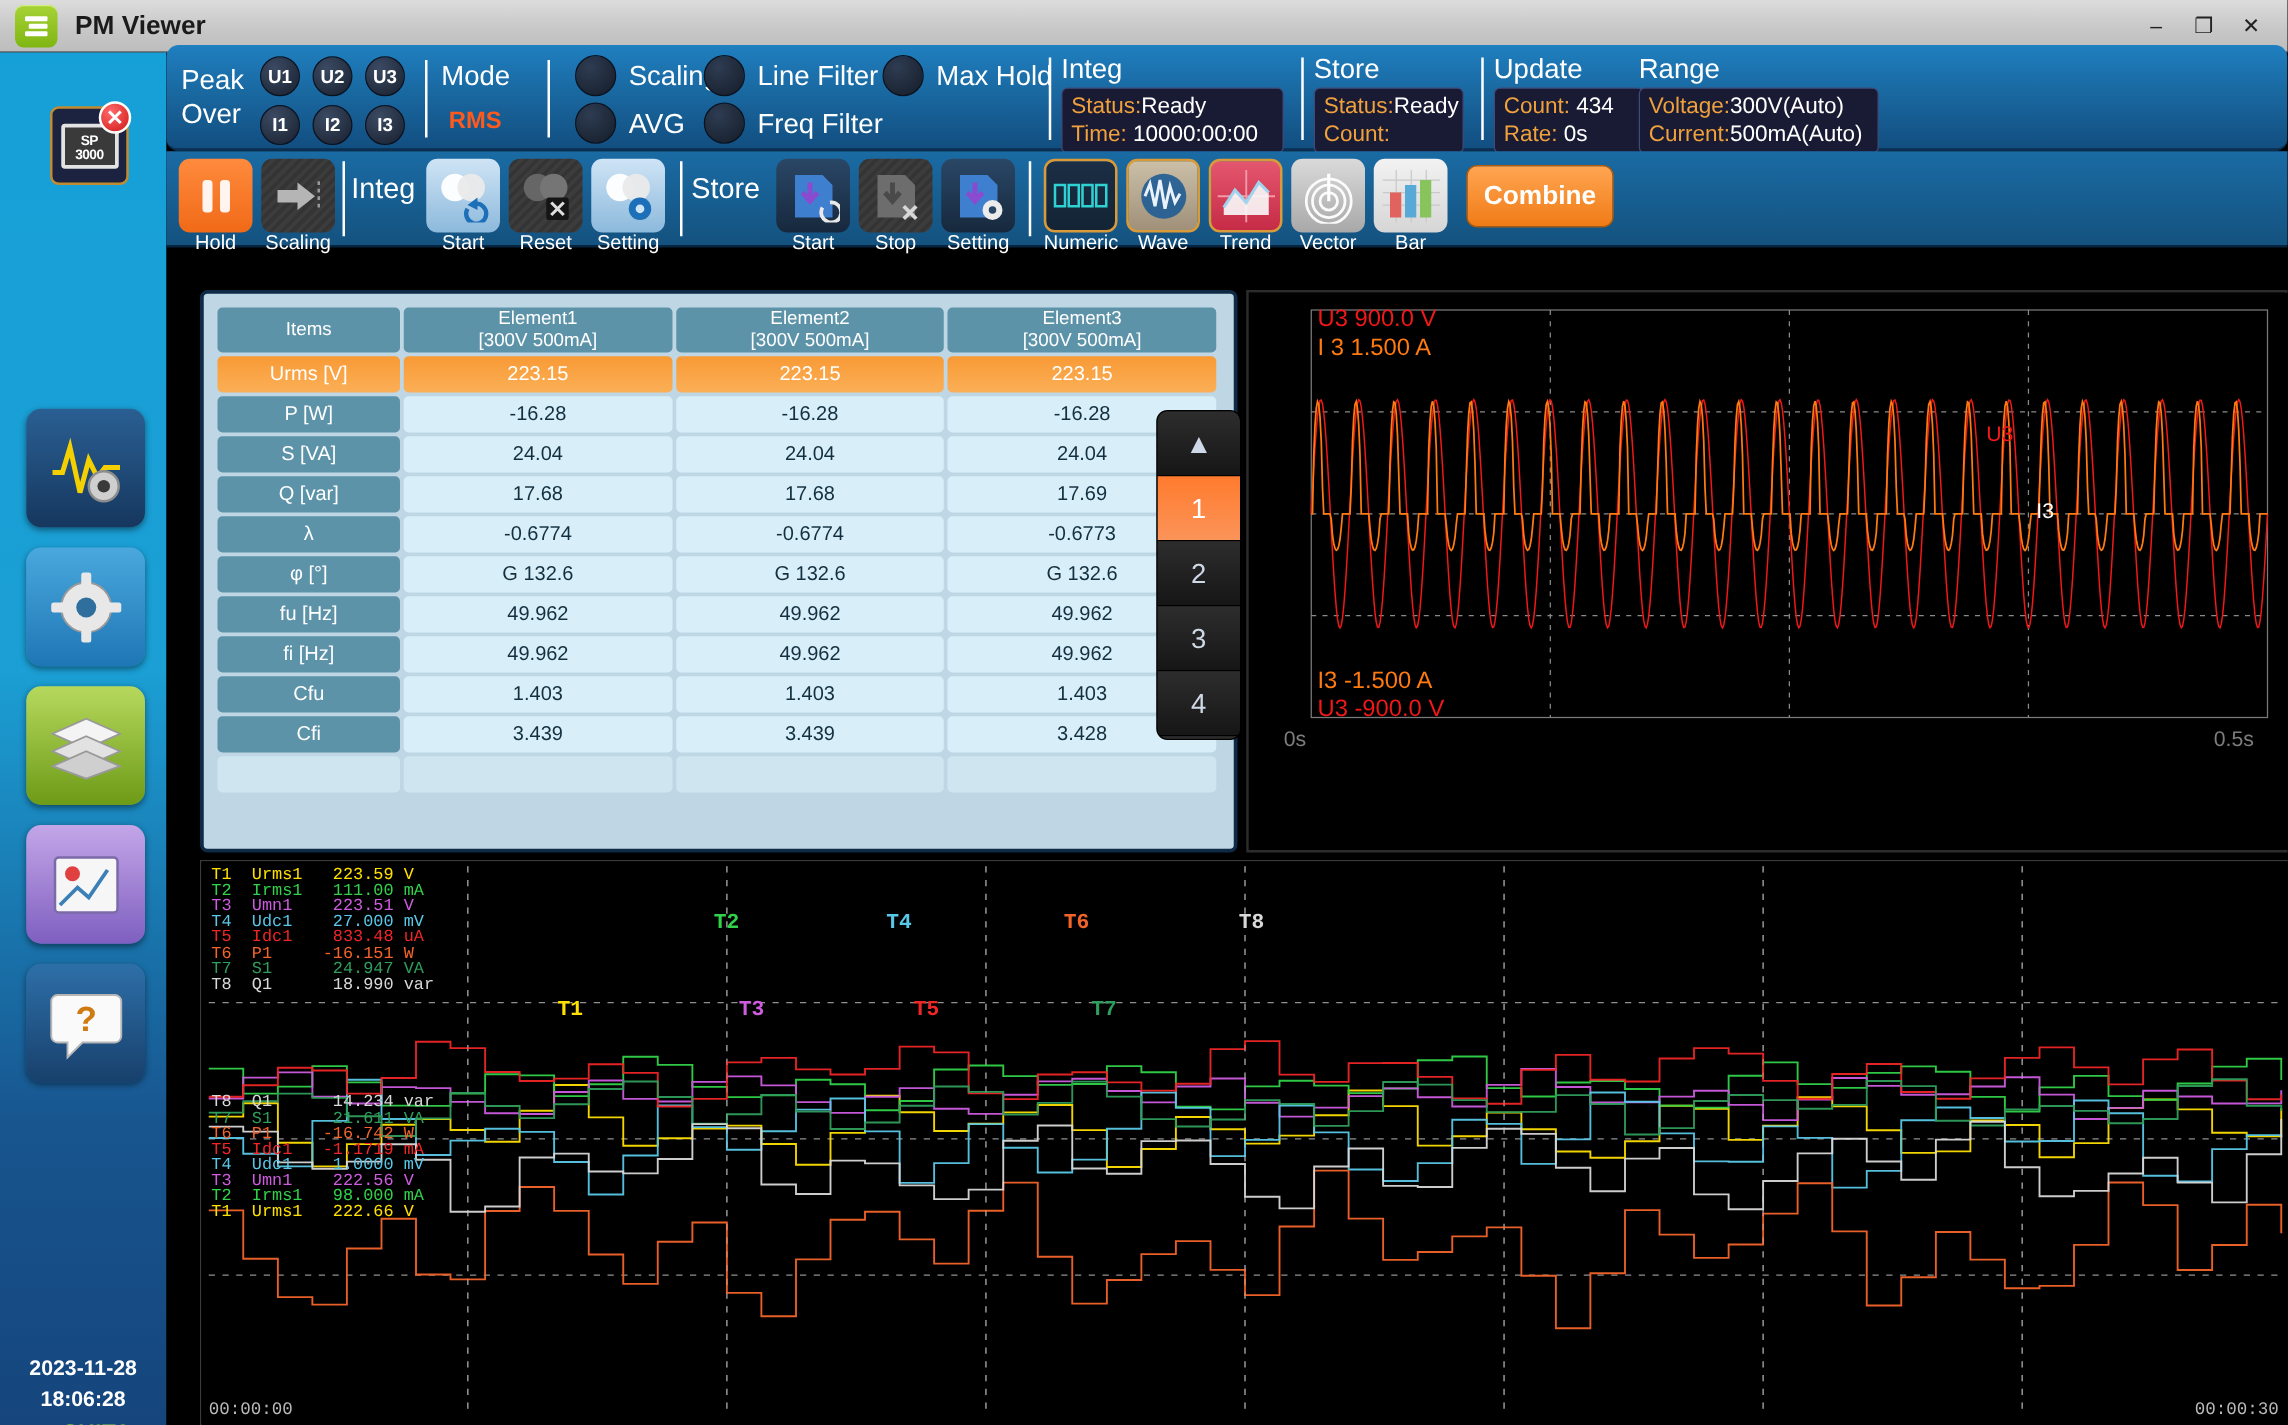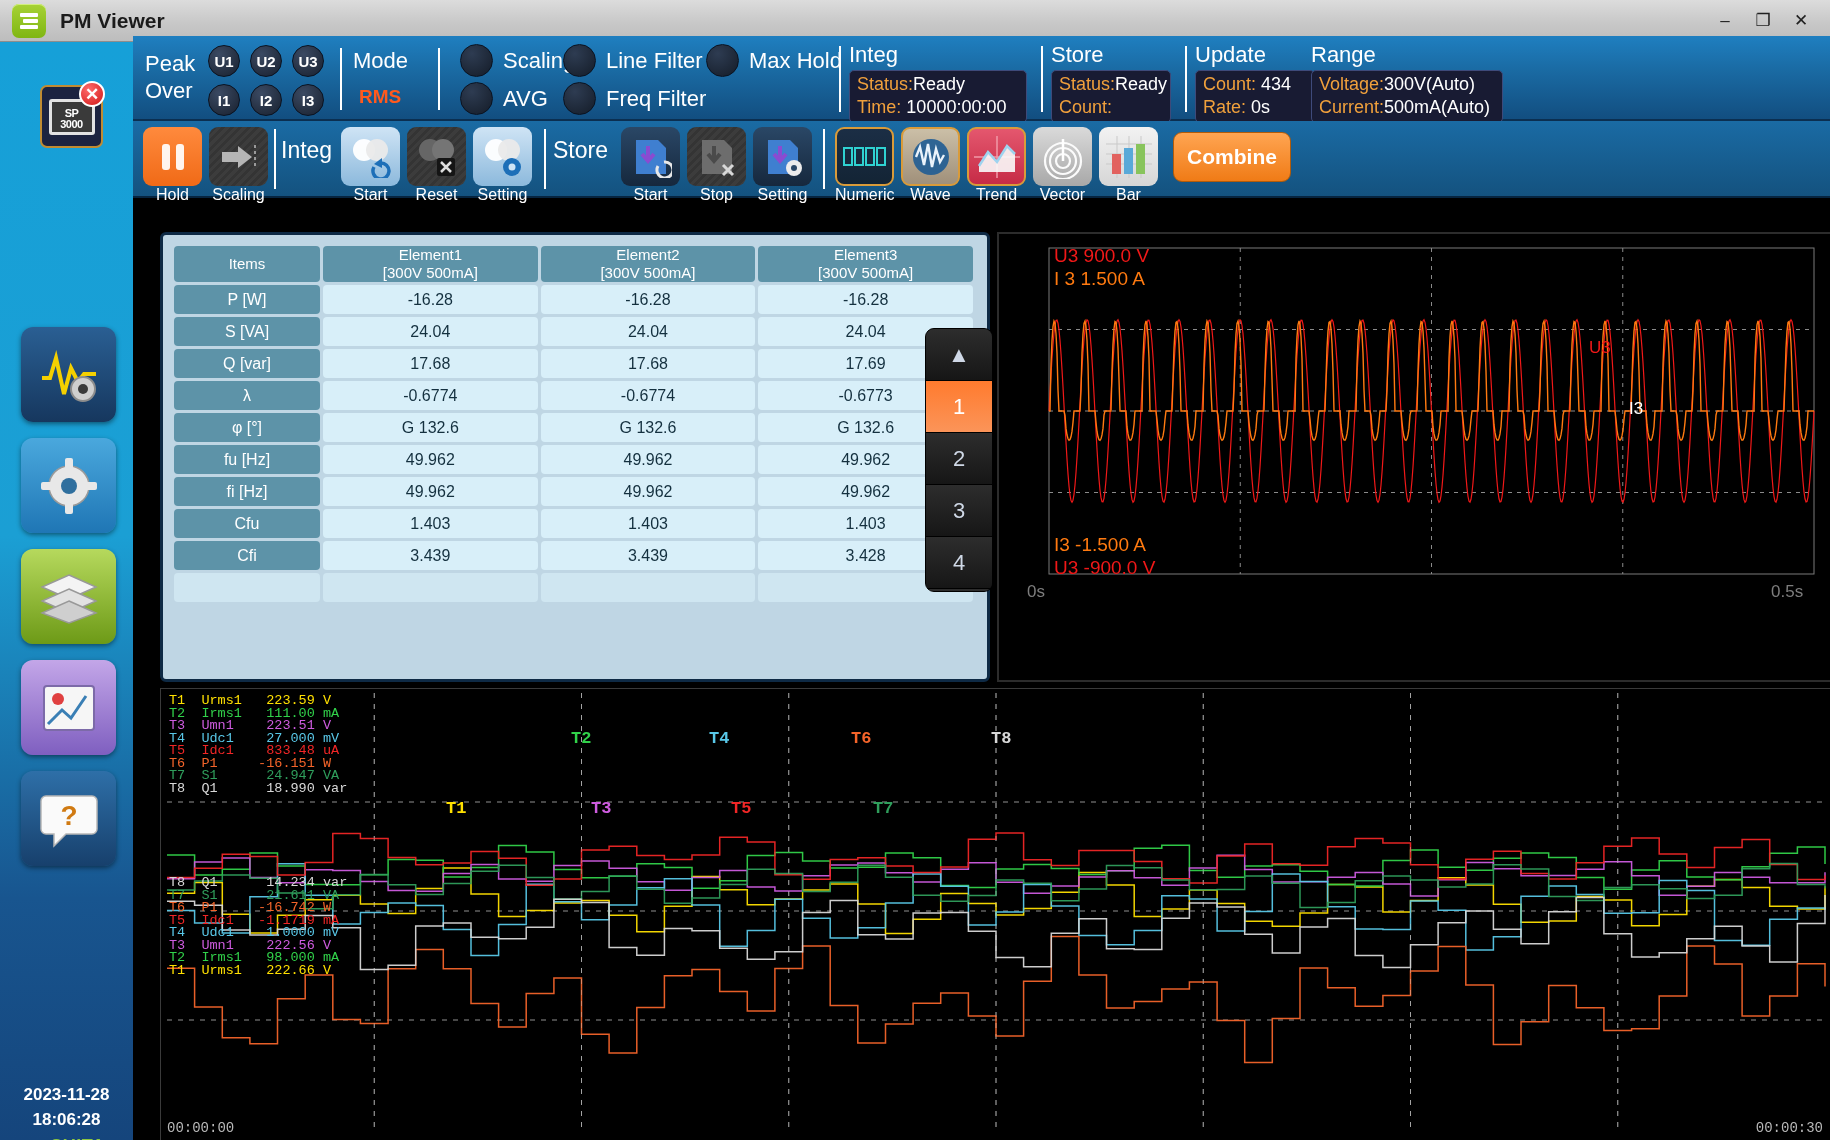--- a/index.html
+++ b/index.html
@@ -39,21 +39,21 @@
   #sb3{ top:507px; background:linear-gradient(180deg,#b6d95d,#6d9a17); }
   #sb4{ top:618px; background:linear-gradient(180deg,#c3a6e8,#7f5fc0); }
   #sb5{ top:729px; background:linear-gradient(180deg,#2e6fa8,#17406c); }
   #clock{ position:absolute; left:0; top:1040px; width:133px; text-align:center;
     color:#fff; font-size:17px; font-weight:bold; line-height:25px; }
   #suita{ margin-top:2px; color:#8cc63e; font-size:18px; font-weight:bold; letter-spacing:.5px; }
 
   
   #topstrip{ position:absolute; left:133px; top:36px; width:1697px; height:85px;
     background:linear-gradient(180deg,#1f7fc0 0%,#1a6ba4 40%,#124e80 100%);
-    border-bottom:2px solid #0b2f51; }
+    border-bottom:2px solid #0b2f51;border-radius:10px; }
   .peaklabel{ position:absolute; left:12px; top:14px; color:#fff; font-size:22px; line-height:27px;}
   .chip{ position:absolute; width:32px;height:32px;border-radius:50%;
     background:radial-gradient(circle at 35% 28%,#3b4a63,#18202e);
     border:1px solid #0a1220; color:#fff; font-size:15px; font-weight:bold;
     display:flex;align-items:center;justify-content:center;}
   .vdiv{ position:absolute; width:2px; background:#ffffff; }
   .modelabel{ position:absolute; color:#fff; font-size:22px; }
   .modeval{ position:absolute; color:#ff5a1e; font-size:19px; font-weight:bold; }
   .ckt{ position:absolute; display:flex; align-items:center; }
   .ckt .dot{ width:33px;height:33px;border-radius:50%;
@@ -468,20 +468,27 @@
             <div>[300V 500mA]</div>
           </td>
         <td class="hdr">
           <div>Element3</div>
             <div>[300V 500mA]</div>
           </td>
         <td class="hblank"></td>
       </tr>
     </thead>
     <tbody id="tbody">
+        <tr class="hl">
+          <td class="itm">Urms [V]</td>
+          <td class="val">223.15</td>
+          <td class="val">223.15</td>
+          <td class="val">223.15</td>
+          <td class="blank"></td>
+        </tr>
         <tr>
           <td class="itm">P [W]</td>
           <td class="val">-16.28</td>
           <td class="val">-16.28</td>
           <td class="val">-16.28</td>
           <td class="blank"></td>
         </tr>
         <tr>
           <td class="itm">S [VA]</td>
           <td class="val">24.04</td>

